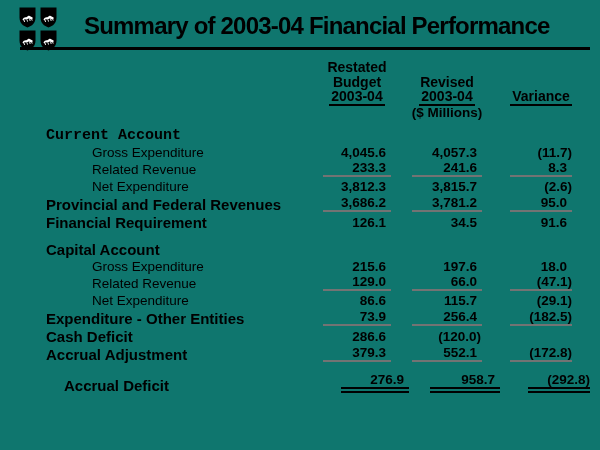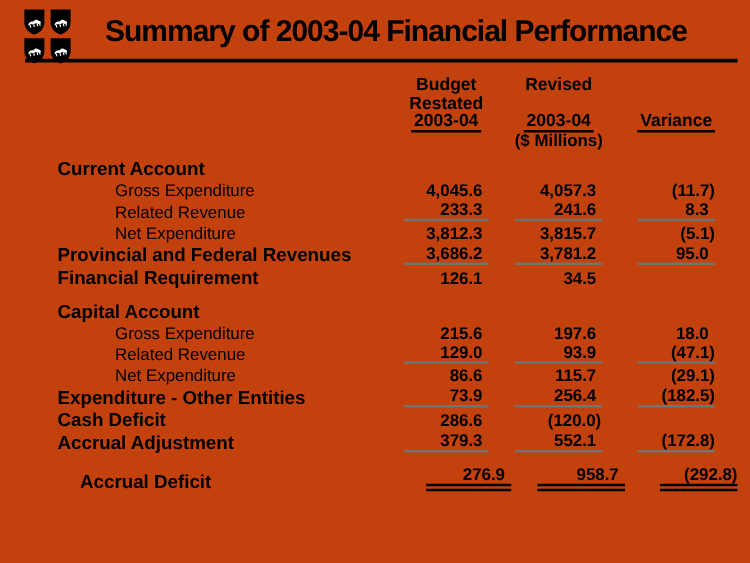--- a/index.html
+++ b/index.html
@@ -1,17 +1,17 @@
 <!DOCTYPE html>
 <html><head>
 <meta charset="utf-8">
 <style>
   html,body{margin:0;padding:0;background:#fff;}
   body{width:600px;height:450px;overflow:hidden;font-family:"Liberation Sans","DejaVu Sans",sans-serif;color:#000;}
-  .slide{position:relative;width:600px;height:450px;background:#c2410c;}
+  .slide{position:relative;width:600px;height:450px;background:#0f766e;}
 
   
   .masthead{position:relative;height:47px;}
   .logo{position:absolute;left:18px;top:6px;width:40px;height:46px;}
   .logo svg{display:block;width:100%;height:100%;}
   .title{position:absolute;left:84px;top:12px;margin:0;font-size:24px;font-weight:700;letter-spacing:-0.8px;white-space:nowrap;}
   .title-rule{height:3px;background:#000;margin:0 10px 0 20px;}
 
   
   .cols{display:flex;align-items:flex-end;padding-left:30px;}
@@ -29,21 +29,21 @@
   .hc span{white-space:nowrap;line-height:14px;}
   .u-span{border-bottom:2px solid #000;padding:0 2px 1px 2px;}
   .note-span{font-size:13.5px;}
 
   
   .tbody{margin-top:5px;}
   .row{height:17px;}
   .row.section,.row.total{height:18px;}
   .row.section{margin-top:9px;}
   .row.total{}
-  .tbody .row:first-child{margin-top:0;}
+  .tbody .row:first-child{margin-top:0;font-family:Liberation Mono, monospace;}
   .row.rule-double{margin-top:8px;height:23px;padding-left:48px;}
   .c-label{display:flex;align-items:flex-end;}
   .label-text{white-space:nowrap;line-height:15px;}
   .row.detail .label-text{font-weight:400;font-size:13.5px;padding-left:62px;}
   .row.section .label-text,.row.total .label-text{font-weight:700;font-size:15px;padding-left:16px;}
   .c-val{height:100%;display:flex;justify-content:flex-end;align-items:flex-end;}
   .num{font-weight:700;font-size:13.5px;line-height:15px;white-space:nowrap;}
   .num.pad{padding-right:5px;}
   .row.rule-single .c-val{border-bottom:2px solid #737373;}
   .row.rule-double .c-val{border-bottom:6px double #000;}
@@ -73,33 +73,33 @@
   </div>
 
   <div class="title-rule"></div>
 
   <div class="table">
 
     <div class="thead">
       <div class="cols hline">
         <div class="c-label"></div>
         <div class="c-v1 hc">
-            <span>Budget</span>
-          </div>
-        <div class="c-v2 hc">
-            <span>Revised</span>
-          </div>
+            <span>Restated</span>
+          </div>
+        <div class="c-v2 hc"></div>
         <div class="c-v3 hc"></div>
       </div>
       <div class="cols hline">
         <div class="c-label"></div>
         <div class="c-v1 hc">
-            <span>Restated</span>
-          </div>
-        <div class="c-v2 hc"></div>
+            <span>Budget</span>
+          </div>
+        <div class="c-v2 hc">
+            <span>Revised</span>
+          </div>
         <div class="c-v3 hc"></div>
       </div>
       <div class="cols hline h-u">
         <div class="c-label"></div>
         <div class="c-v1 hc">
             <span class="u-span">2003-04</span>
           </div>
         <div class="c-v2 hc">
             <span class="u-span">2003-04</span>
           </div>
@@ -167,21 +167,21 @@
     <div class="c-label">
             <span class="label-text">Net Expenditure</span>
           </div>
     <div class="c-val c-v1">
             <span class="num pad">3,812.3</span>
           </div>
     <div class="c-val c-v2">
             <span class="num pad">3,815.7</span>
           </div>
     <div class="c-val c-v3">
-            <span class="num">(5.1)</span>
+            <span class="num">(2.6)</span>
           </div>
   </div>
 
   <div class="row cols total rule-single">
     <div class="c-label">
             <span class="label-text">Provincial and Federal Revenues</span>
           </div>
     <div class="c-val c-v1">
             <span class="num pad">3,686.2</span>
           </div>
@@ -196,20 +196,23 @@
   <div class="row cols total rule-none">
     <div class="c-label">
             <span class="label-text">Financial Requirement</span>
           </div>
     <div class="c-val c-v1">
             <span class="num pad">126.1</span>
           </div>
     <div class="c-val c-v2">
             <span class="num pad">34.5</span>
           </div>
+    <div class="c-val c-v3">
+            <span class="num pad">91.6</span>
+          </div>
   </div>
 
   <div class="row cols section rule-none">
     <div class="c-label">
             <span class="label-text">Capital Account</span>
           </div>
     <div class="c-val c-v1">
             <span class="num"></span>
           </div>
     <div class="c-val c-v2">
@@ -236,21 +239,21 @@
   </div>
 
   <div class="row cols detail rule-single">
     <div class="c-label">
             <span class="label-text">Related Revenue</span>
           </div>
     <div class="c-val c-v1">
             <span class="num pad">129.0</span>
           </div>
     <div class="c-val c-v2">
-            <span class="num pad">93.9</span>
+            <span class="num pad">66.0</span>
           </div>
     <div class="c-val c-v3">
             <span class="num">(47.1)</span>
           </div>
   </div>
 
   <div class="row cols detail rule-none">
     <div class="c-label">
             <span class="label-text">Net Expenditure</span>
           </div>

